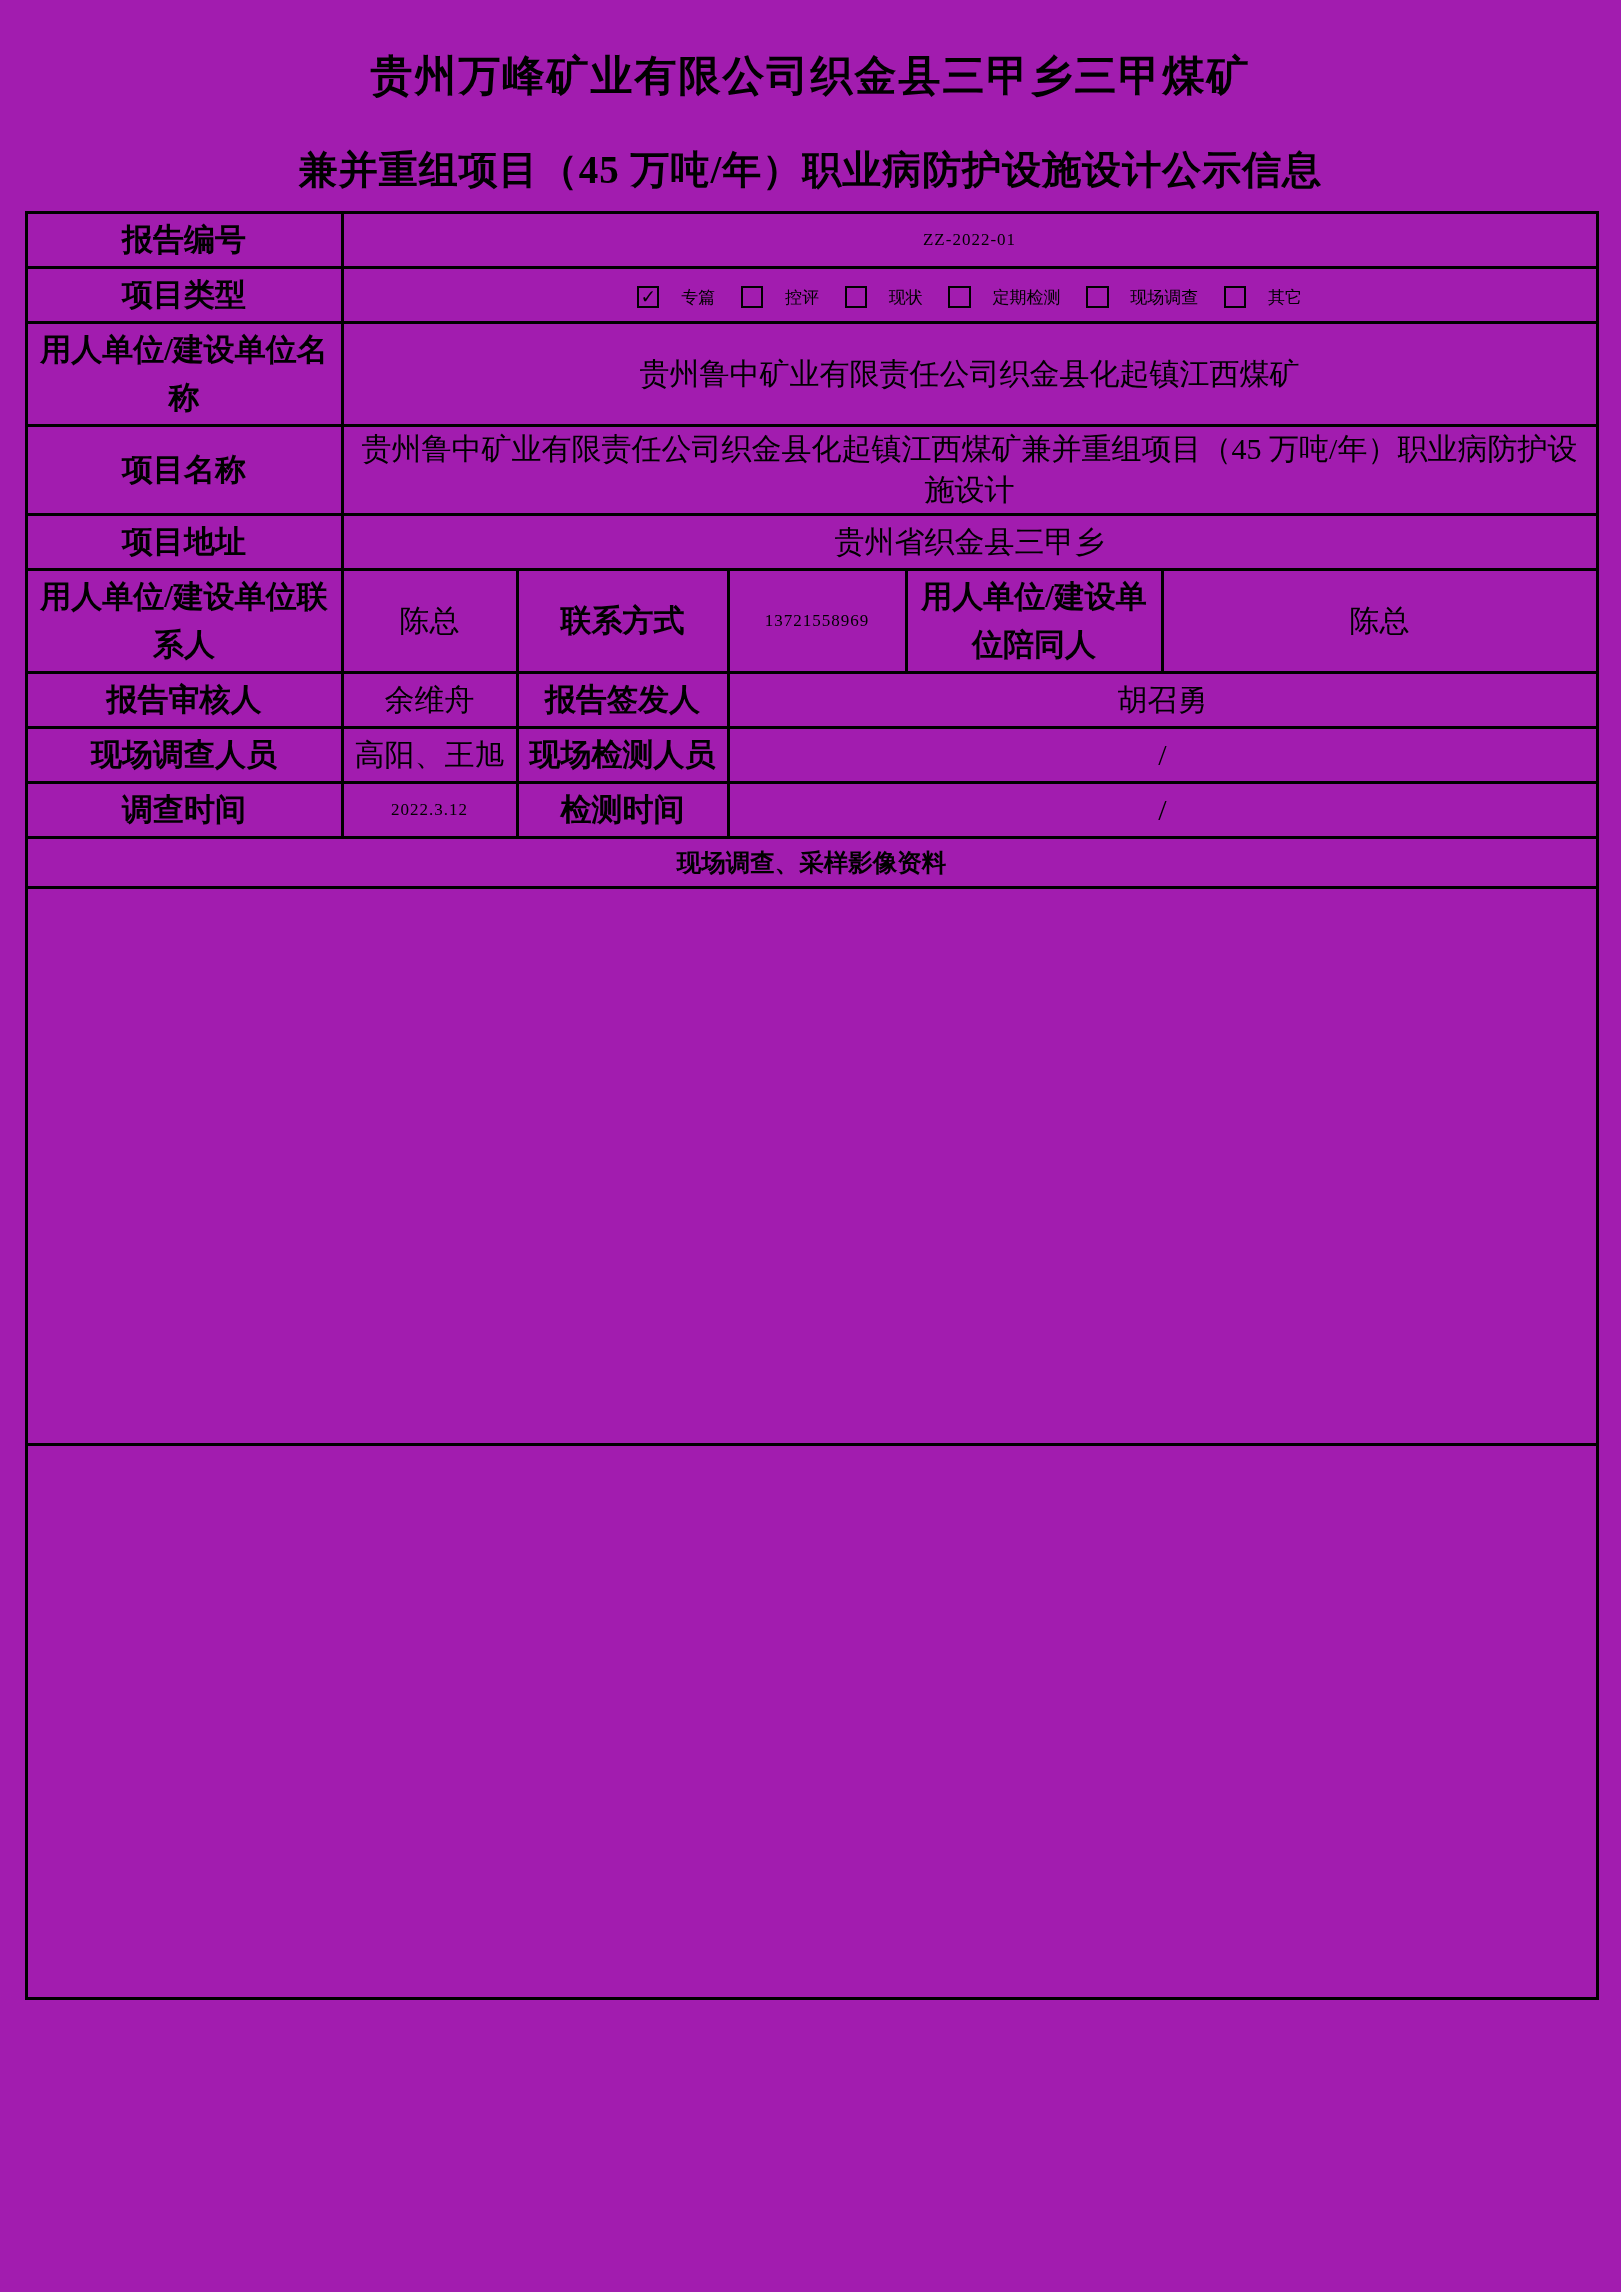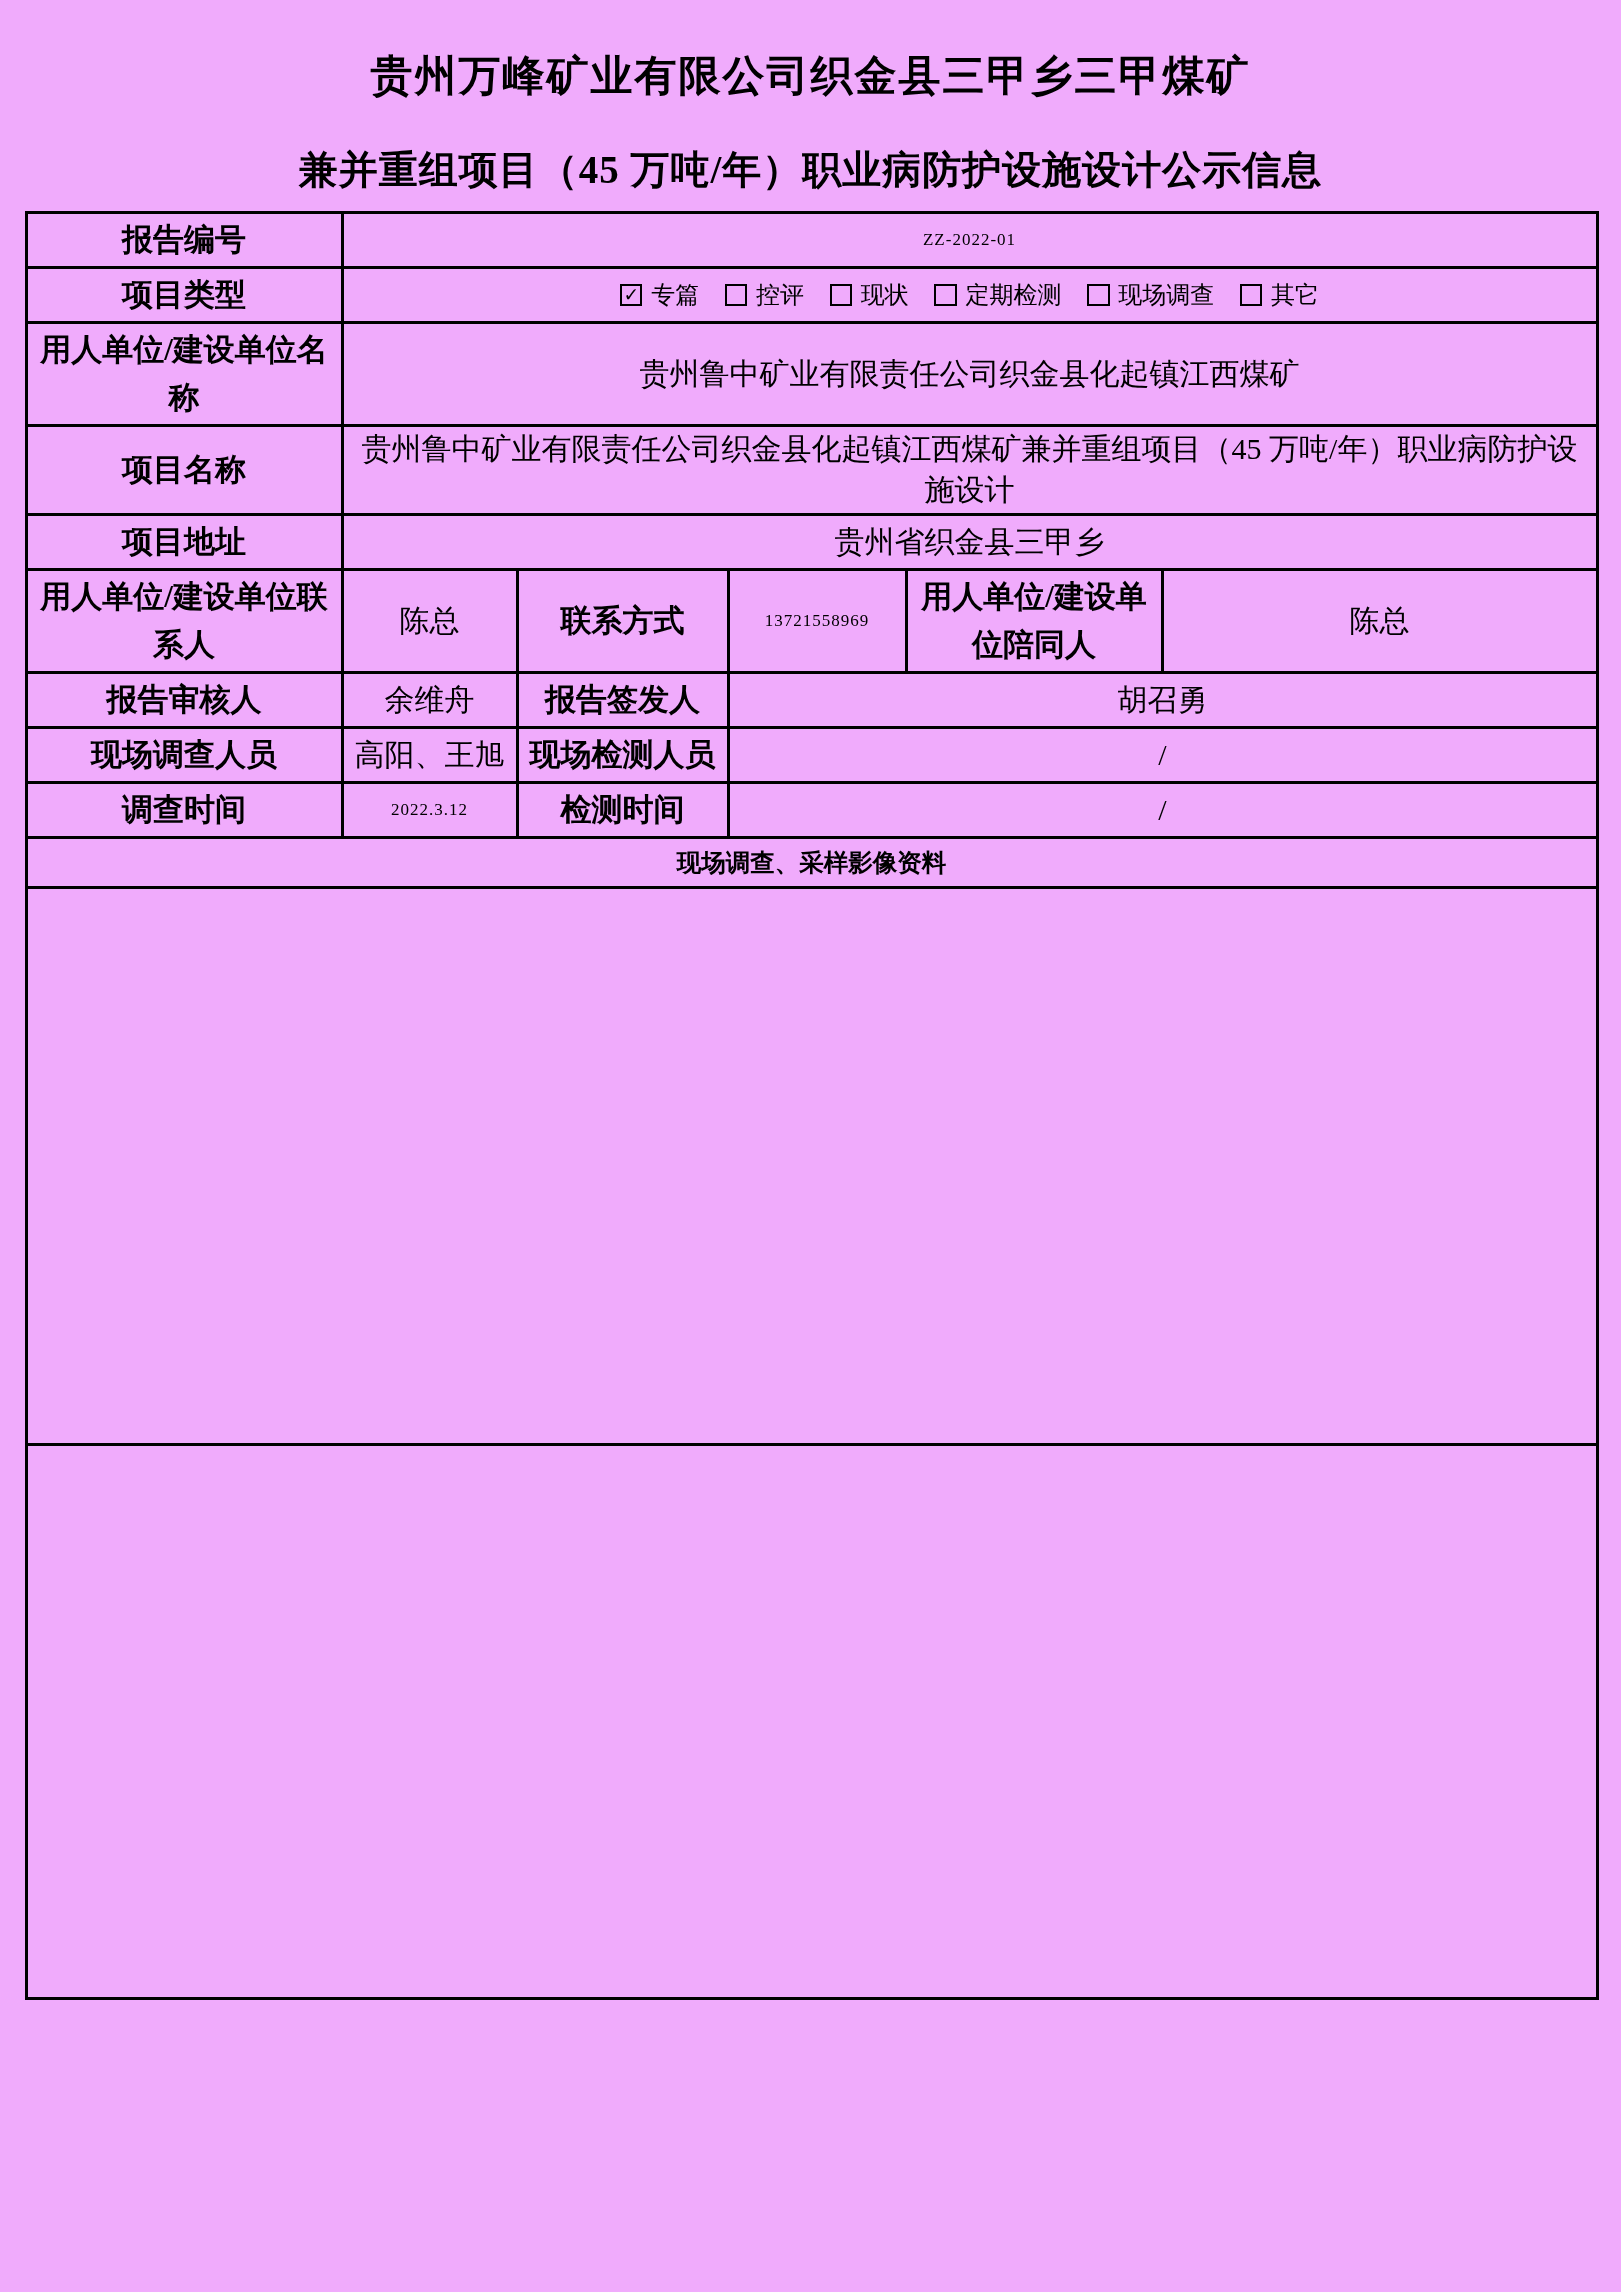--- a/index.html
+++ b/index.html
@@ -6,21 +6,21 @@
     margin: 0;
     padding: 0;
     background: #ffffff;
     color: #000000;
     font-family: "Liberation Serif", "DejaVu Serif", serif;
   }
   .page {
     position: relative;
     width: 1621px;
     height: 2293px;
-    background: #f0abfc;
+    background: #a21caf;
     overflow: hidden;
   }
   .title-line {
     position: absolute;
     left: 0;
     width: 100%;
     text-align: center;
     font-weight: bold;
     white-space: nowrap;
   }
@@ -54,21 +54,21 @@
     width: 22.5px; height: 22.5px;
     border: 2.9px solid #000000;
     box-sizing: border-box;
     margin-right: 8.8px;
     text-align: center;
     line-height: 17.6px;
     font-size: 18.6px;
     font-weight: bold;
     font-family: "DejaVu Sans", sans-serif;
   }
-  .opt-label { font-size: 24px; }
+  .opt-label { font-size: 17px; margin-left: 13px; }
 </style>
 </head>
 <body>
 
 <div class="page">
 
   <div class="title-line l1">贵州万峰矿业有限公司织金县三甲乡三甲煤矿</div>
   <div class="title-line l2">兼并重组项目（45 万吨/年）职业病防护设施设计公示信息</div>
 
   <table class="info">

